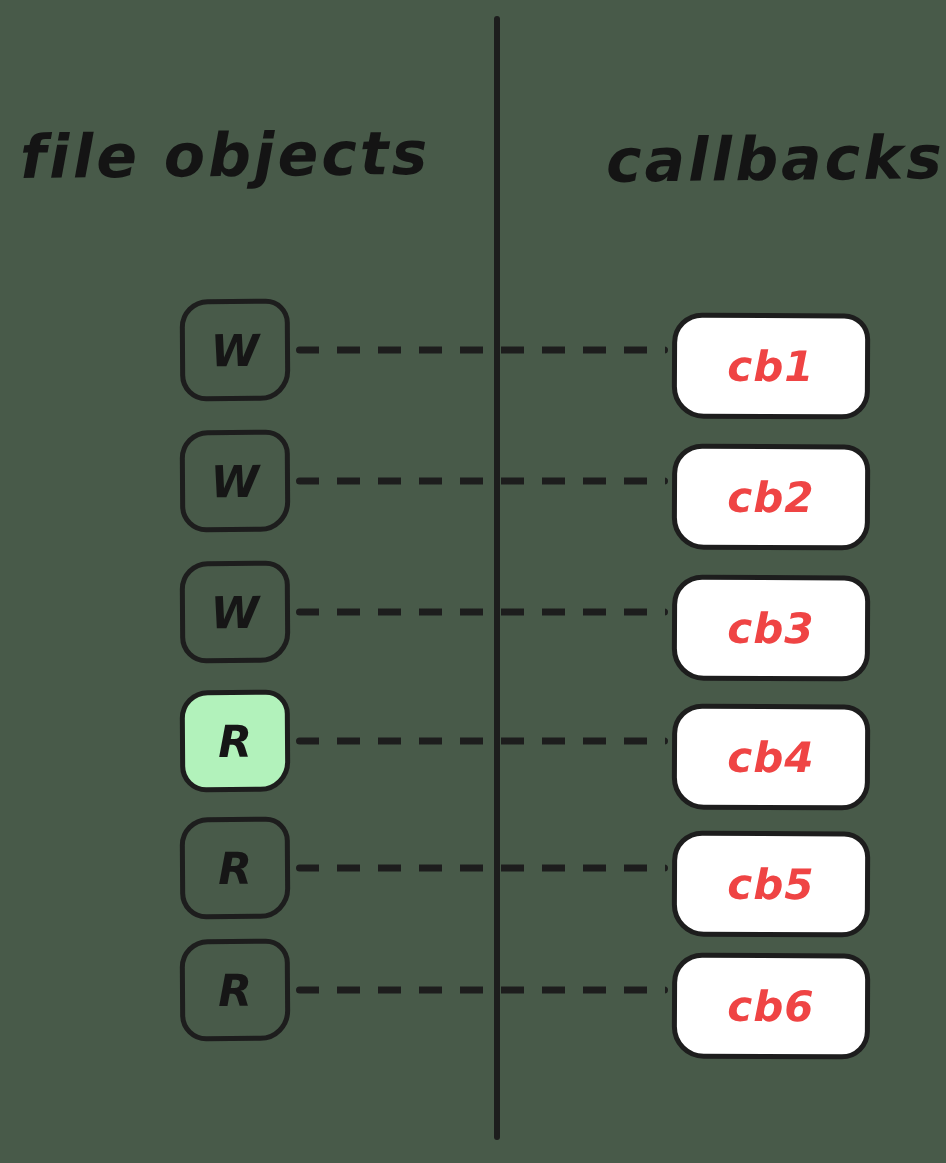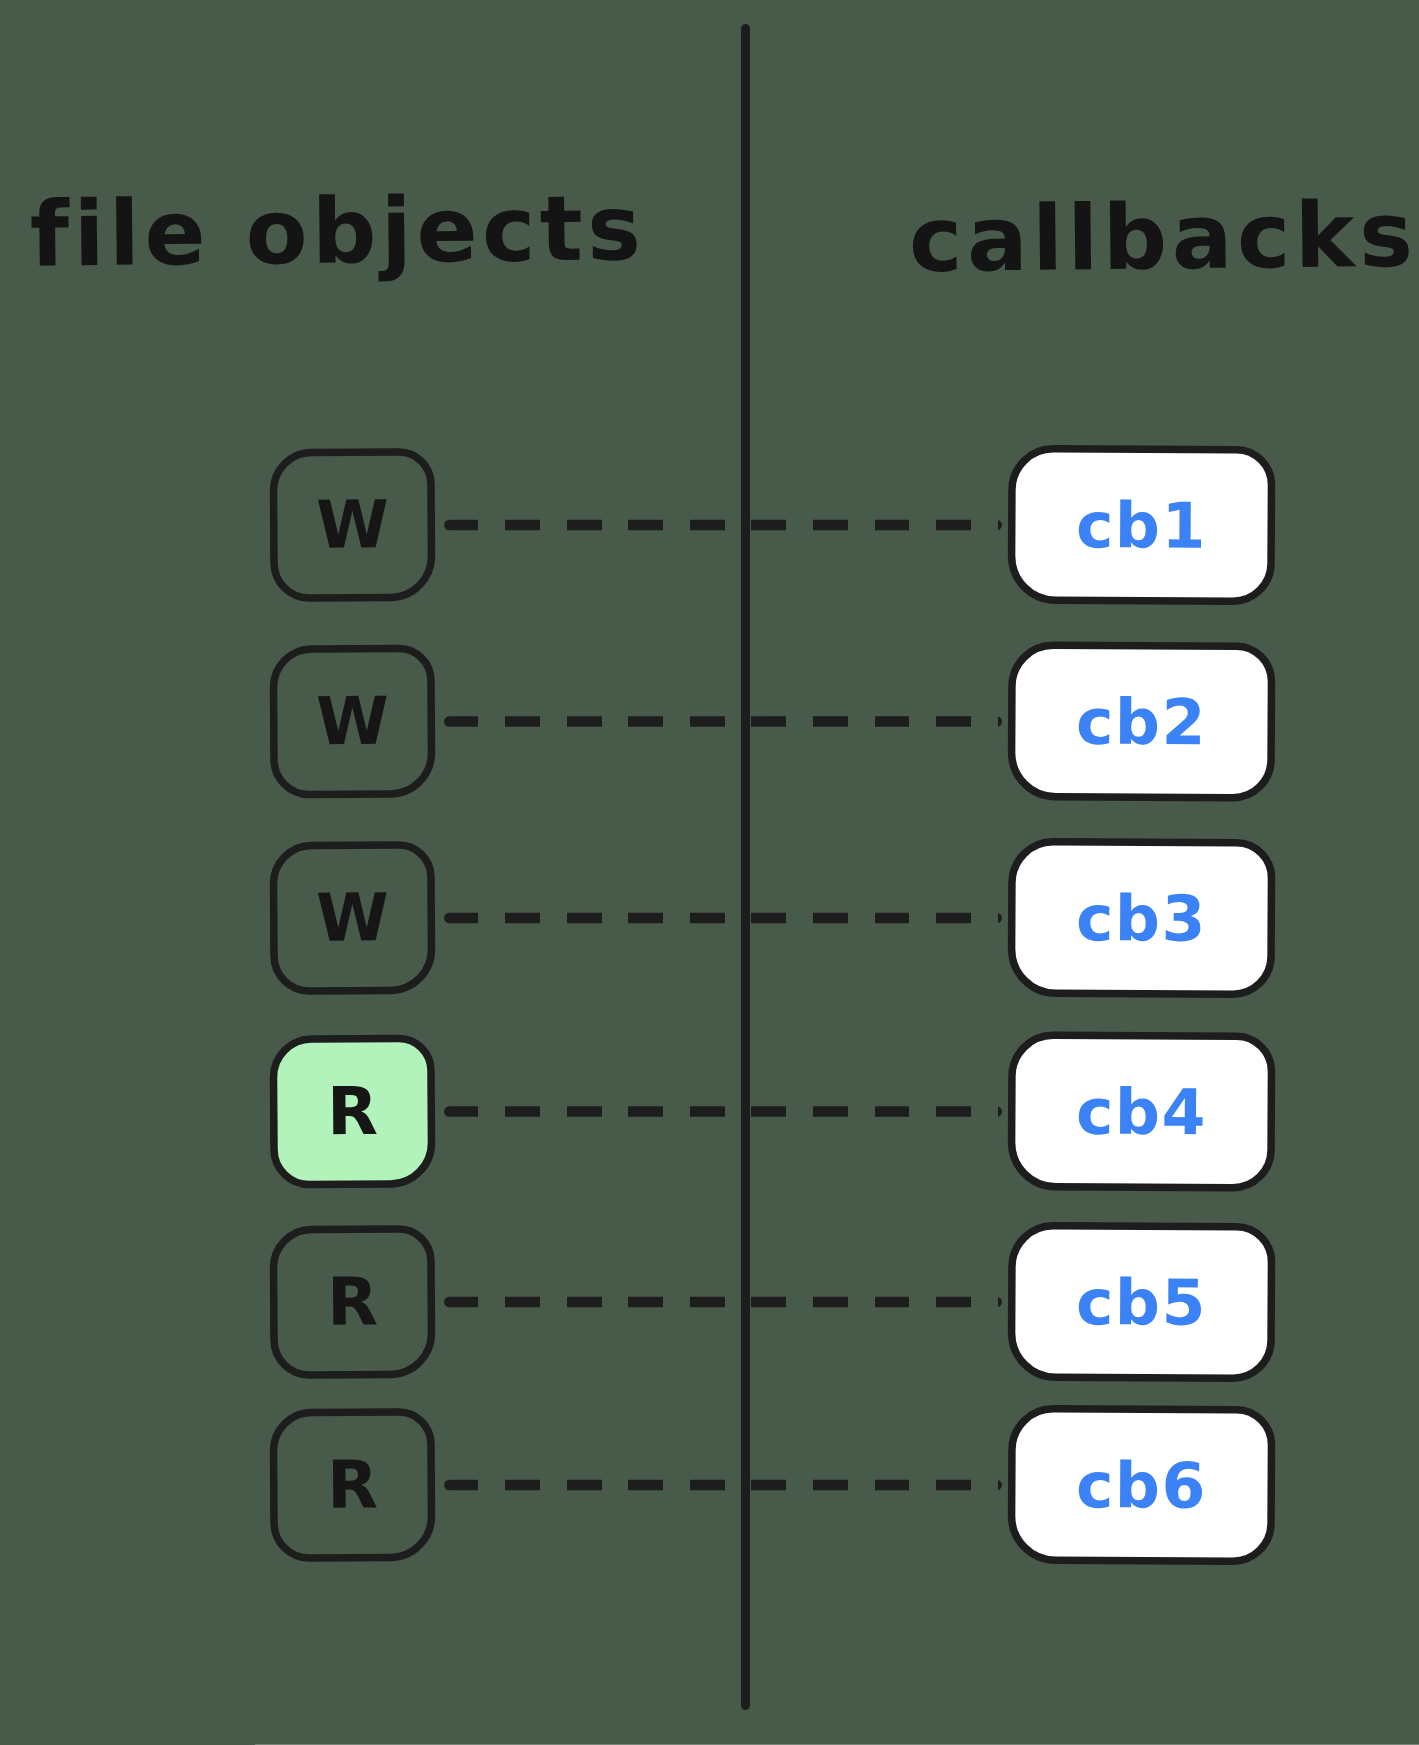--- a/index.html
+++ b/index.html
@@ -6,20 +6,21 @@
     margin: 0;
     padding: 0;
   }
   .canvas {
     position: relative;
     width: 946px;
     height: 1163px;
     background: #485a49;
     font-family: "DejaVu Sans", sans-serif;
     overflow: hidden;
+    font-style: italic;
   }
   
   .divider {
     position: absolute;
     left: 494px;
     top: 16px;
     width: 6px;
     height: 1124px;
     background: #1d1d1d;
     border-radius: 3px;
@@ -77,31 +78,31 @@
     height: 7px;
     background: repeating-linear-gradient(90deg,
       #1d1d1d 0px, #1d1d1d 23px,
       transparent 23px, transparent 41px);
     border-radius: 4px;
     z-index: 2;
   }
   .callback-box {
     position: absolute;
     left: 672px;
-    top: 0;
+    top: 16px;
     transform: translateY(-50%) rotate(0.3deg);
-    width: 178px;
+    width: 198px;
     height: 106px;
     border: 5px solid #1d1d1d;
     border-radius: 30px 26px 28px 32px;
     background: #ffffff;
     display: flex;
     align-items: center;
     justify-content: center;
-    color: #3b82f6;
+    color: #ef4444;
     font-size: 42px;
     font-weight: 600;
     letter-spacing: 1px;
     box-sizing: border-box;
     z-index: 3;
   }
 </style>
 </head>
 <body>
 

